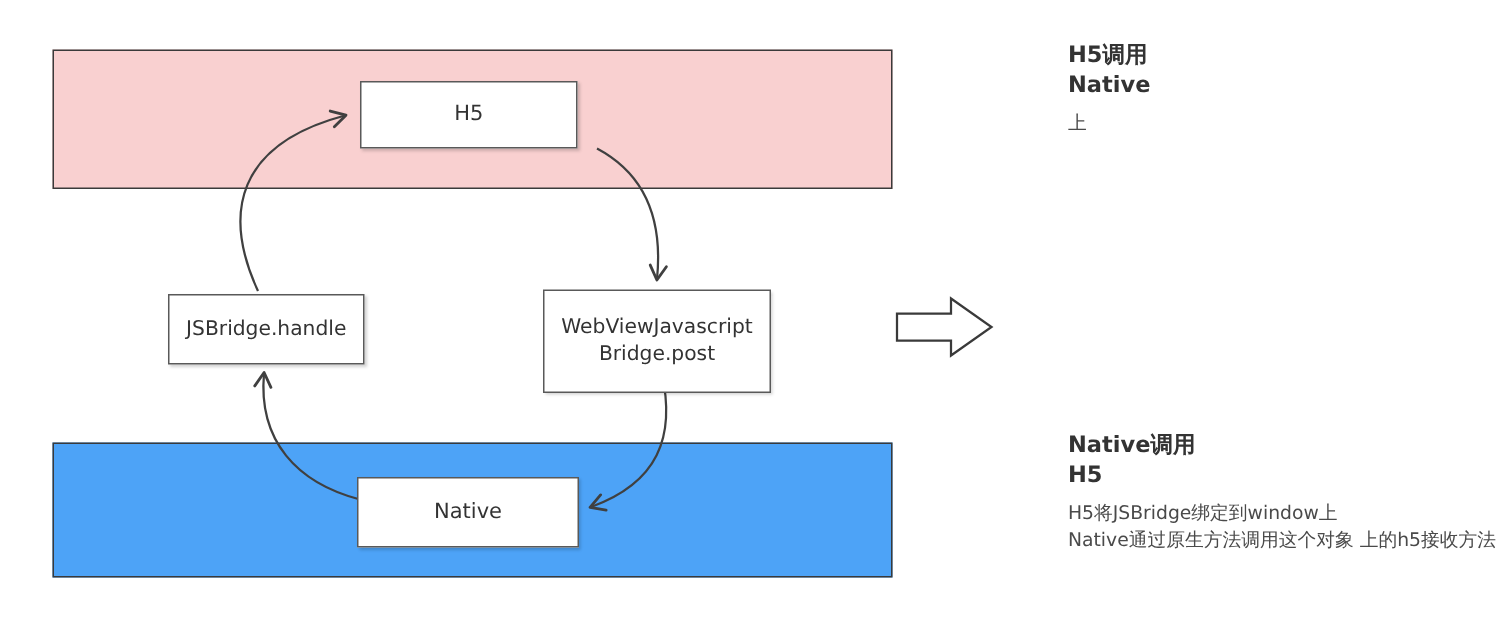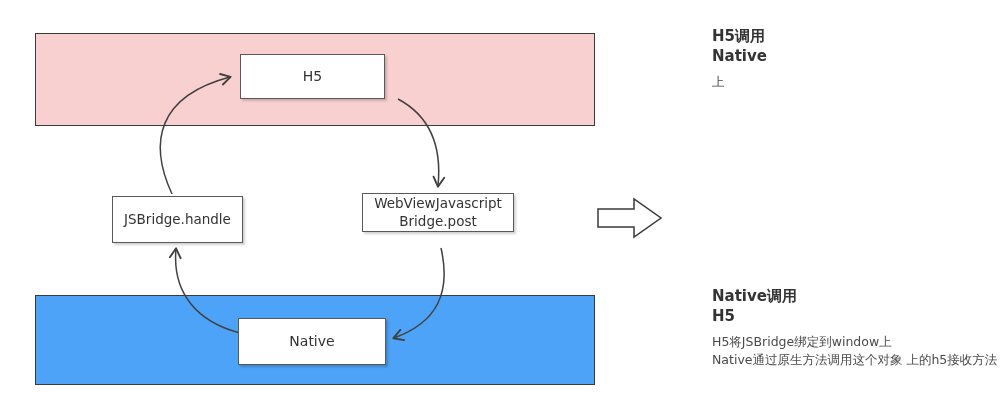--- a/index.html
+++ b/index.html
@@ -45,21 +45,21 @@
     justify-content: center;
     font-size: 14px;
     color: #333333;
     box-shadow: 1.5px 1.5px 2px rgba(0,0,0,0.18);
     text-align: center;
     line-height: 1.3;
   }
   .node-h5      { left: 240px; top: 54px;  width: 145px; height: 45px; }
   .node-native  { left: 238px; top: 318px; width: 148px; height: 47px; }
   .node-jsb     { left: 112px; top: 196px; width: 131px; height: 47px; font-size: 13.5px; }
-  .node-wvjb    { left: 362px; top: 193px; width: 152px; height: 39px; font-size: 13.5px; }
+  .node-wvjb    { left: 362px; top: 193px; width: 152px; height: 69px; font-size: 13.5px; }
   
   svg.overlay {
     position: absolute;
     left: 0;
     top: 0;
     width: 1000px;
     height: 412px;
     pointer-events: none;
   }
   

